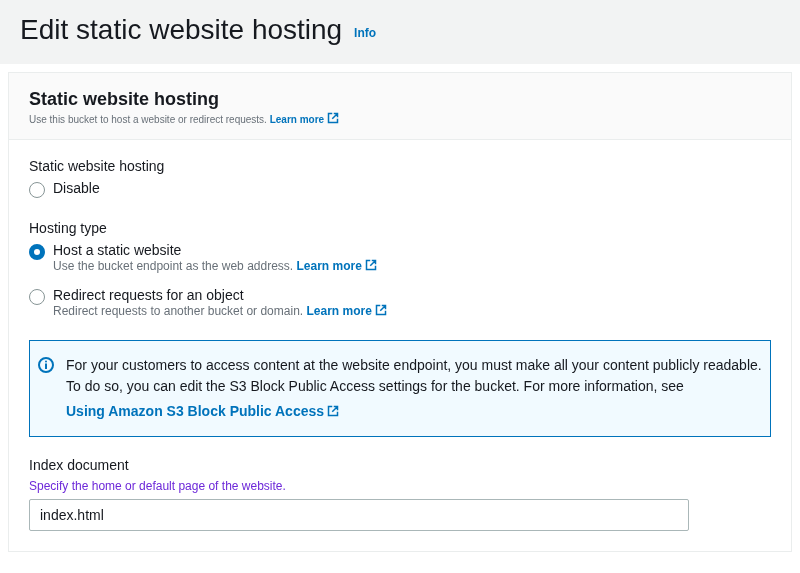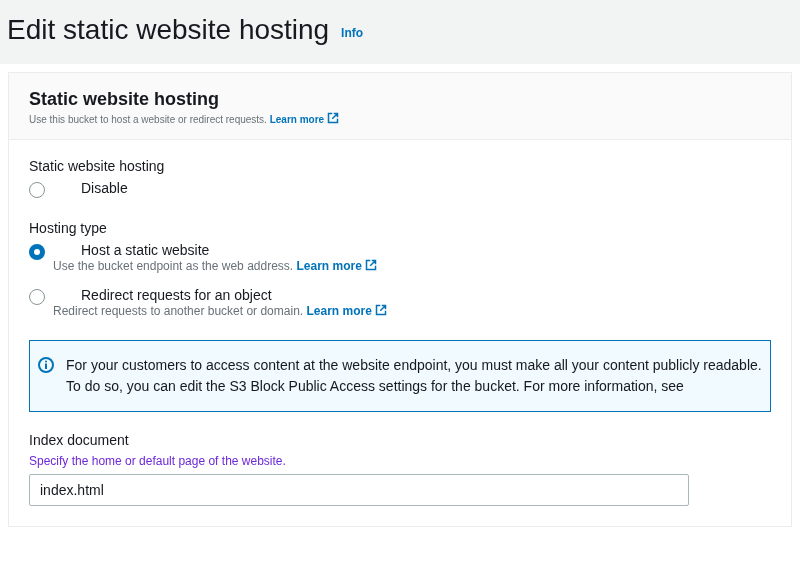--- a/index.html
+++ b/index.html
@@ -8,21 +8,21 @@
       padding: 0;
     }
     body {
       font-family: "Amazon Ember", "Helvetica Neue", Arial, sans-serif;
       background: #fff;
       color: #16191f;
       font-size: 14px;
     }
     .page-header {
       background: #f2f3f3;
-      padding: 14px 20px 18px 7px;
+      padding: 14px 20px 18px 20px;
     }
     .page-title {
       font-size: 28px;
       font-weight: 400;
       display: inline;
     }
     .info-link {
       color: #0073bb;
       font-size: 12px;
       font-weight: 700;
@@ -83,21 +83,20 @@
       flex-shrink: 0;
       position: relative;
       background: #fff;
     }
     .radio-circle.selected {
       border: 5px solid #0073bb;
     }
     .radio-label {
       font-size: 14px;
       color: #16191f;
-      margin-left: 28px;
     }
     .radio-sublabel {
       font-size: 12px;
       color: #687078;
       margin-top: 1px;
     }
     .radio-content {
       display: flex;
       flex-direction: column;
     }
@@ -212,20 +211,23 @@
     </div>
 
     <div class="info-box">
       <svg class="info-box-icon" viewBox="0 0 16 16">
         <circle cx="8" cy="8" r="7" fill="none" stroke="#0073bb" stroke-width="2"></circle>
         <circle cx="8" cy="4.5" r="1" fill="#0073bb"></circle>
         <rect x="7" y="6.5" width="2" height="5.5" fill="#0073bb"></rect>
       </svg>
       <div class="info-box-text">
         <span>For your customers to access content at the website endpoint, you must make all your content publicly readable. To do so, you can edit the S3 Block Public Access settings for the bucket. For more information, see </span>
+        <a href="#" class="info-box-link"><span>Using Amazon S3 Block Public Access</span><svg class="ext-icon" viewBox="0 0 16 16">
+              <path fill="none" stroke="#0073bb" stroke-width="2" d="M7 2H2v12h12V9M9 2h5v5M14 2L7 9"></path>
+            </svg></a>
       </div>
     </div>
 
     <div class="field-label">Index document</div>
     <div class="field-sublabel">Specify the home or default page of the website.</div>
     <input type="text" class="text-input" value="index.html" style="">
 
   </div>
 </div>
 

